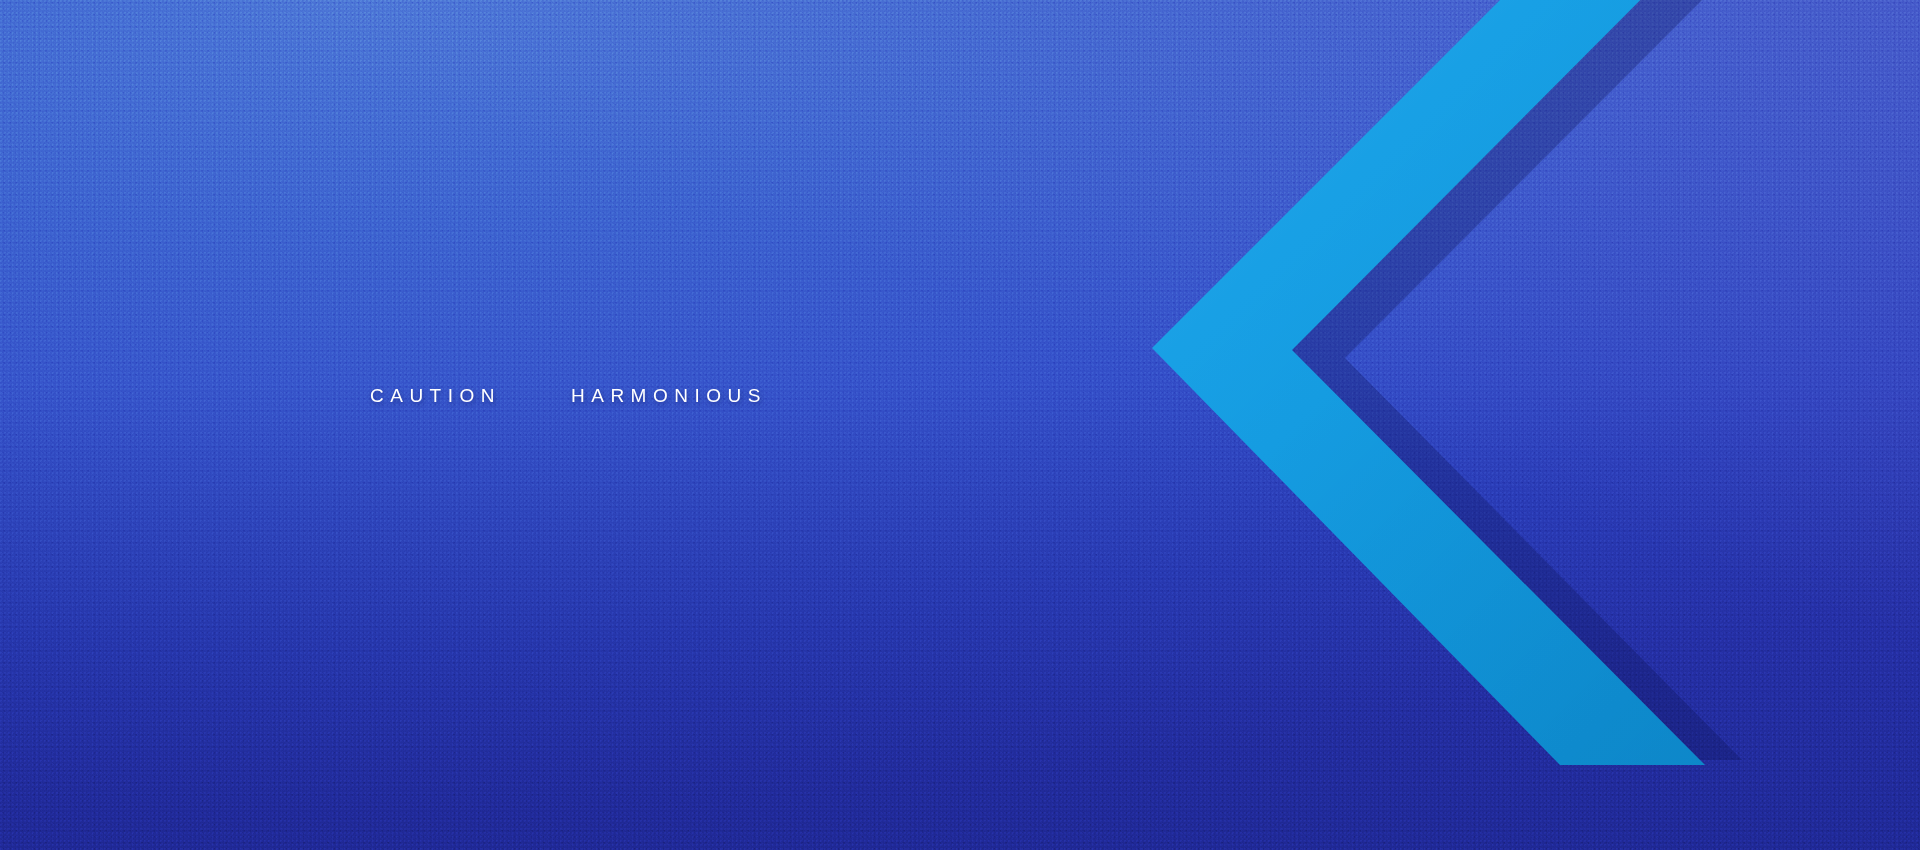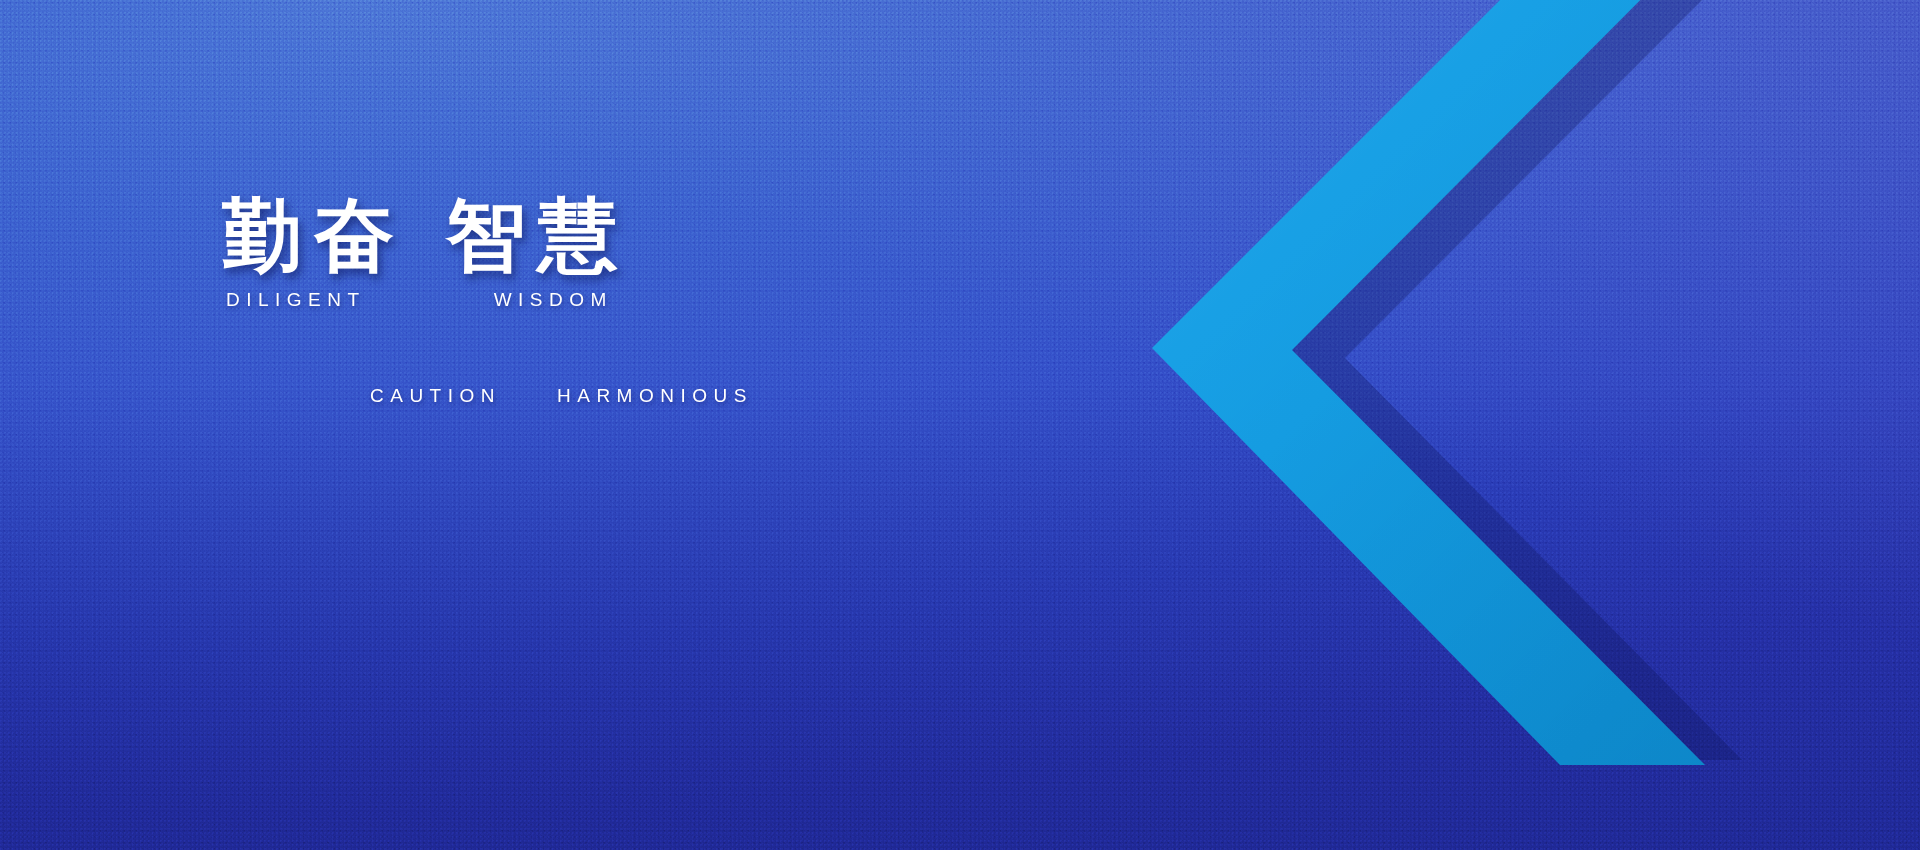--- a/index.html
+++ b/index.html
@@ -320,21 +320,21 @@
     font-size:19px;
     font-weight:400;
     letter-spacing:6.5px;
     line-height:1;
     text-shadow:1px 2px 5px rgba(10,16,80,.45);
   }
 
   .line1{left:222px;top:196px;}
   .line1 .en-row{padding-left:4px;gap:128px;}
   .line2{left:366px;top:372px;}
-  .line2 .en-row{padding-left:4px;gap:56px;}
+  .line2 .en-row{padding-left:4px;gap:70px;}
 </style>
 </head>
 <body>
 
 <div class="banner">
 
   <div class="bg-base"></div>
   <div class="bg-noise"></div>
   <div class="bg-noise2"></div>
 
@@ -400,27 +400,20 @@
       <div class="photo-seam"></div>
     </div>
   </div>
 
   <div class="chevron-shadow"></div>
   <div class="chevron"></div>
   <div class="chevron-inner-shadow"></div>
 
   <div class="text-block">
 
-    <div class="line line1">
-      <div class="cn">勤奋 智慧</div>
-      <div class="en-row">
-        <div class="en">DILIGENT</div>
-        <div class="en">WISDOM</div>
-      </div>
-    </div>
 
     <div class="line line2">
       <div class="en-row">
         <div class="en">CAUTION</div>
         <div class="en">HARMONIOUS</div>
       </div>
     </div>
 
   </div>
 

